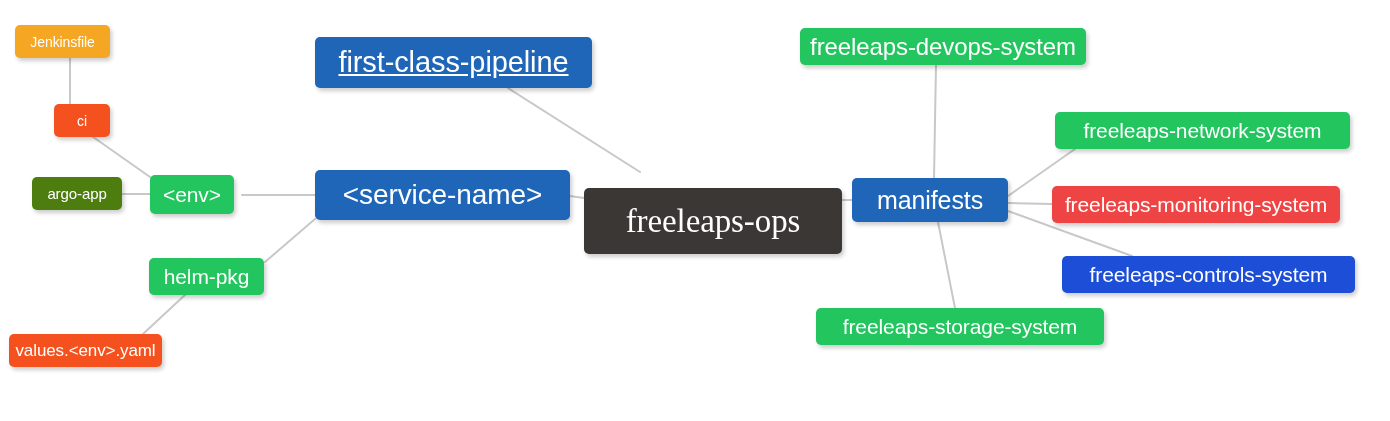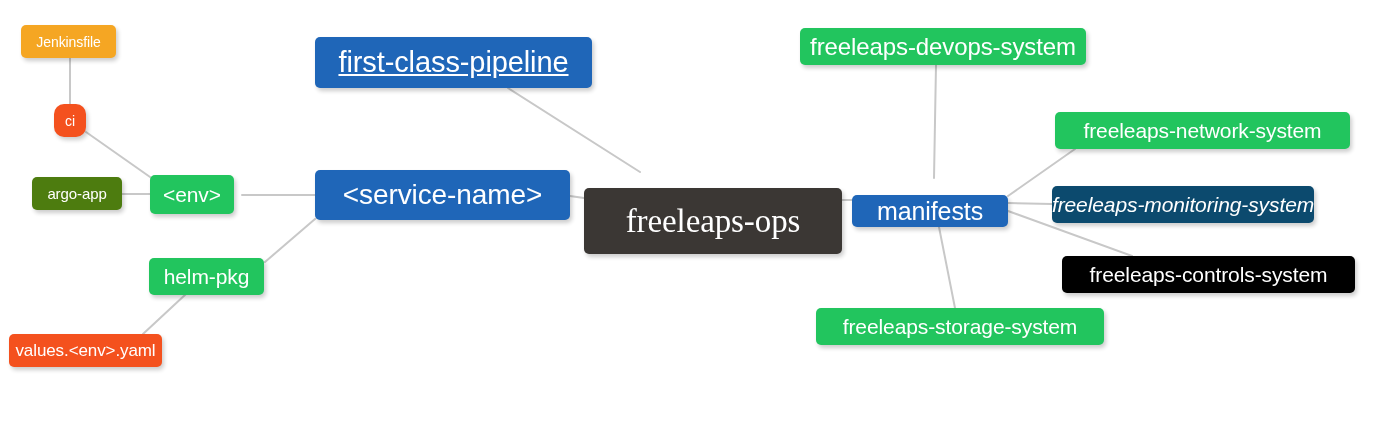--- a/index.html
+++ b/index.html
@@ -61,24 +61,24 @@
       <line x1="570" y1="196" x2="584" y2="198" stroke="#c8c8c8" stroke-width="2" stroke-linecap="round"></line>
       <line x1="842" y1="200" x2="852" y2="200" stroke="#c8c8c8" stroke-width="2" stroke-linecap="round"></line>
       <line x1="934" y1="178" x2="936" y2="65" stroke="#c8c8c8" stroke-width="2" stroke-linecap="round"></line>
       <line x1="1008" y1="196" x2="1075" y2="149" stroke="#c8c8c8" stroke-width="2" stroke-linecap="round"></line>
       <line x1="1008" y1="203" x2="1052" y2="204" stroke="#c8c8c8" stroke-width="2" stroke-linecap="round"></line>
       <line x1="1008" y1="211" x2="1132" y2="256" stroke="#c8c8c8" stroke-width="2" stroke-linecap="round"></line>
       <line x1="938" y1="222" x2="955" y2="308" stroke="#c8c8c8" stroke-width="2" stroke-linecap="round"></line>
     </svg>
 
   <div id="node-layer">
-      <div class="node" style="left: 21px; top: 25px; width: 95px; height: 33px; background: rgb(245, 166, 35); font-size: 14px;">
+      <div class="node" style="left: 15px; top: 25px; width: 95px; height: 33px; background: rgb(245, 166, 35); font-size: 14px;">
         <span>Jenkinsfile</span>
       </div>
-      <div class="node" style="left: 54px; top: 104px; width: 32px; height: 33px; background: rgb(244, 81, 30); font-size: 14px; border-radius: 10px;">
+      <div class="node" style="left: 54px; top: 104px; width: 56px; height: 33px; background: rgb(244, 81, 30); font-size: 14px;">
         <span>ci</span>
       </div>
       <div class="node" style="left: 32px; top: 177px; width: 90px; height: 33px; background: #4d7c0f; font-size: 15px;">
         <span>argo-app</span>
       </div>
       <div class="node" style="left: 150px; top: 175px; width: 84px; height: 39px; background: rgb(34, 197, 94); font-size: 21px;">
         <span>&lt;env&gt;</span>
       </div>
       <div class="node" style="left: 149px; top: 258px; width: 115px; height: 37px; background: rgb(34, 197, 94); font-size: 21px;">
         <span>helm-pkg</span>
@@ -88,33 +88,33 @@
       </div>
       <div class="node" style="left: 315px; top: 37px; width: 277px; height: 51px; background: rgb(31, 102, 184); font-size: 29px; text-decoration: underline;">
         <span>first-class-pipeline</span>
       </div>
       <div class="node" style="left: 315px; top: 170px; width: 255px; height: 50px; background: rgb(31, 102, 184); font-size: 28px;">
         <span>&lt;service-name&gt;</span>
       </div>
       <div class="node" style="left: 584px; top: 188px; width: 258px; height: 66px; background: rgb(59, 55, 52); font-size: 33px; font-family: Liberation Serif, serif;">
         <span>freeleaps-ops</span>
       </div>
-      <div class="node" style="left: 852px; top: 178px; width: 156px; height: 32px; background: rgb(31, 102, 184); font-size: 25px; margin-top: 17px;">
+      <div class="node" style="left: 852px; top: 178px; width: 156px; height: 44px; background: rgb(31, 102, 184); font-size: 25px;">
         <span>manifests</span>
       </div>
       <div class="node" style="left: 800px; top: 28px; width: 286px; height: 37px; background: rgb(34, 197, 94); font-size: 24px;">
         <span>freeleaps-devops-system</span>
       </div>
       <div class="node" style="left: 1055px; top: 112px; width: 295px; height: 37px; background: rgb(34, 197, 94); font-size: 21px;">
         <span>freeleaps-network-system</span>
       </div>
-      <div class="node" style="left: 1052px; top: 186px; width: 262px; height: 37px; background: #0c4a6e; font-size: 21px; font-style: italic;">
+      <div class="node" style="left: 1052px; top: 186px; width: 288px; height: 37px; background: #ef4444; font-size: 21px;">
         <span>freeleaps-monitoring-system</span>
       </div>
-      <div class="node" style="left: 1062px; top: 256px; width: 293px; height: 37px; background: #000000; font-size: 21px;">
+      <div class="node" style="left: 1062px; top: 256px; width: 293px; height: 37px; background: #1d4ed8; font-size: 21px;">
         <span>freeleaps-controls-system</span>
       </div>
       <div class="node" style="left: 816px; top: 308px; width: 288px; height: 37px; background: rgb(34, 197, 94); font-size: 21px;">
         <span>freeleaps-storage-system</span>
       </div>
     </div>
 
 </div>
 
 </body></html>

